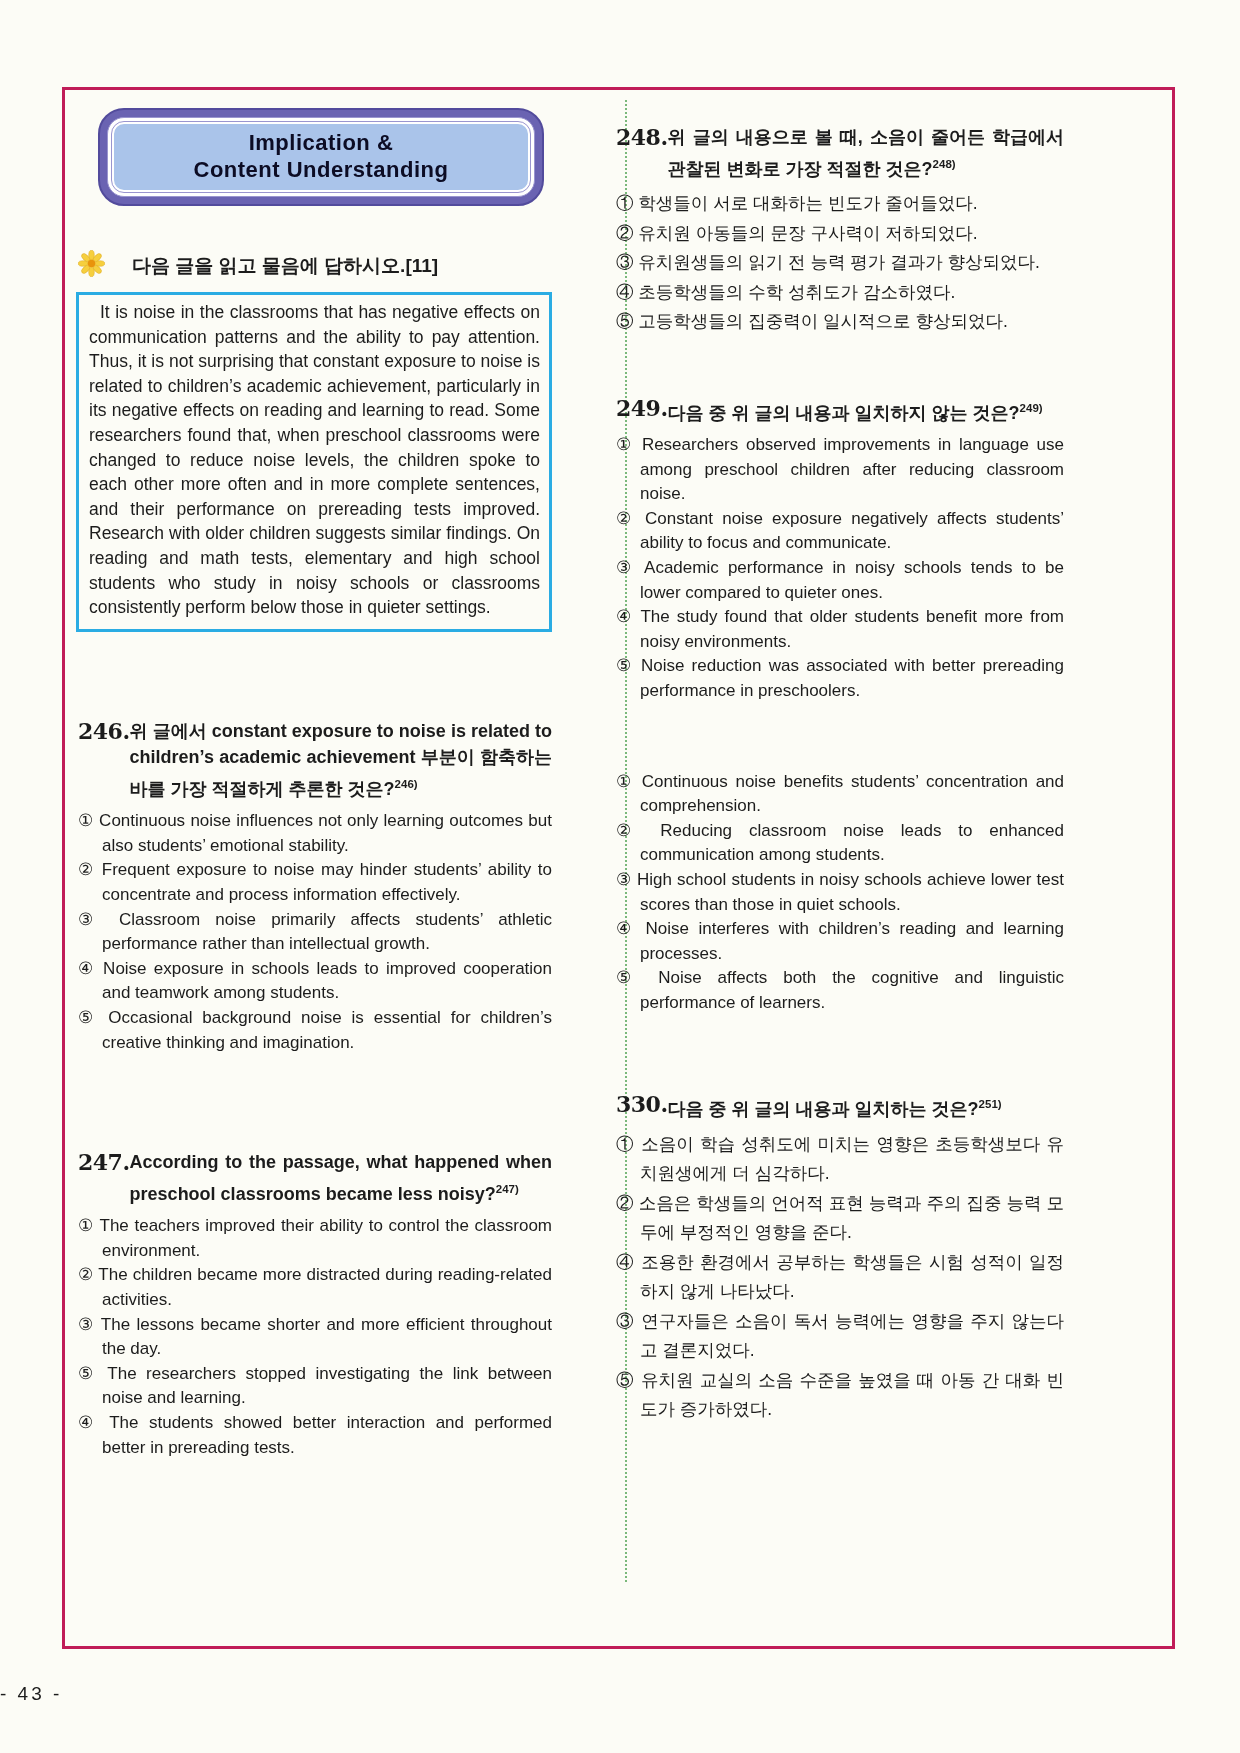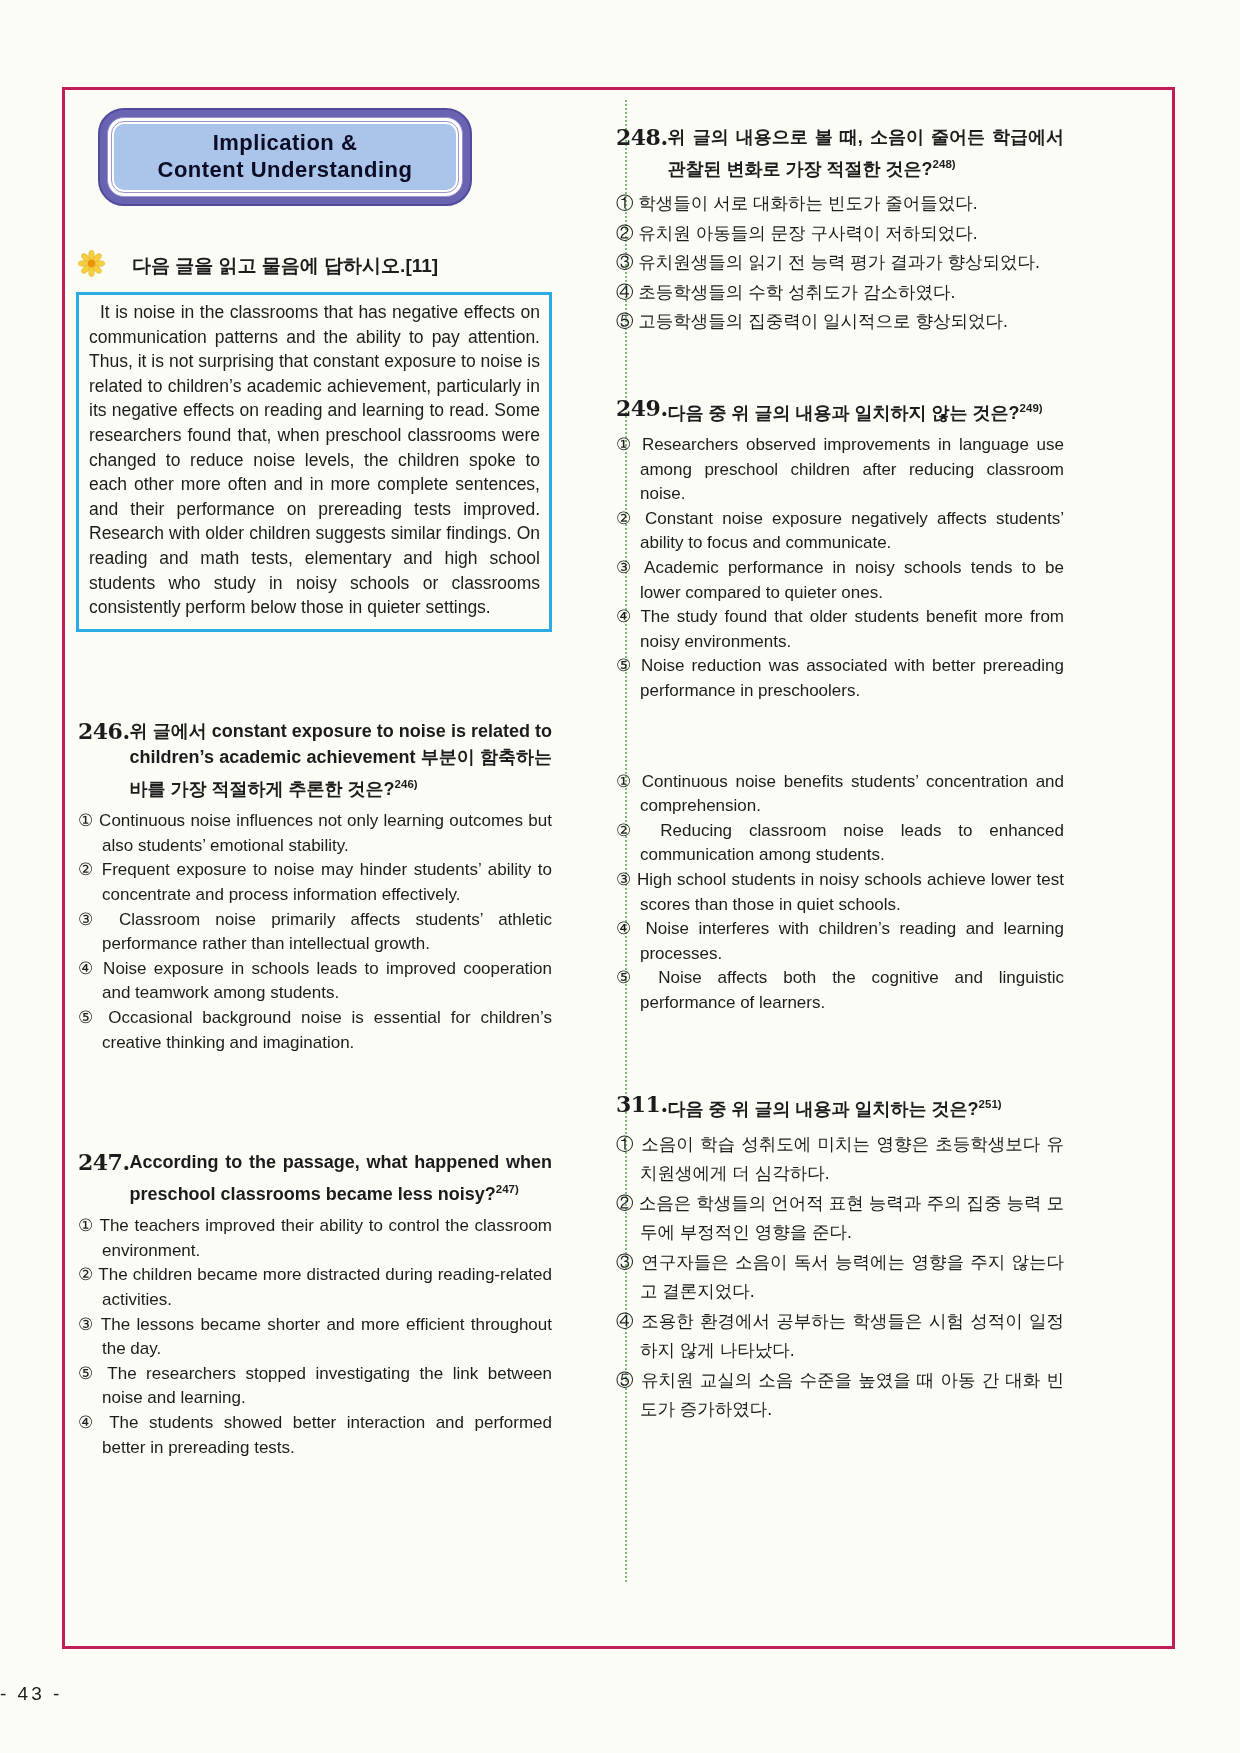--- a/index.html
+++ b/index.html
@@ -27,21 +27,21 @@
   .divider{
     position:absolute;left:560px;top:10px;height:1482px;width:0;
     border-left:2px dotted var(--divider);
   }
   .col{position:absolute;top:0;}
   .col-left{left:11px;width:476px;}
   .col-right{left:549px;width:450px;}
 
   
   .badge-outer{
-    margin:18px 0 0 22px;width:374px;
+    margin:18px 0 0 22px;width:446px;
     background:var(--badge-band);
     border:2px solid var(--badge-band-dark);
     border-radius:26px;padding:7px;
   }
   .badge-white{
     background:#ffffff;border:1px solid #9a95cf;border-radius:17px;padding:4px;
   }
   .badge-inner{
     background:var(--badge-fill);
     border:2px solid #ffffff;outline:1px solid #9a95cf;
@@ -205,28 +205,28 @@
         <li class="option">① Continuous noise benefits students’ concentration and comprehension.</li>
         <li class="option">② Reducing classroom noise leads to enhanced communication among students.</li>
         <li class="option">③ High school students in noisy schools achieve lower test scores than those in quiet schools.</li>
         <li class="option">④ Noise interferes with children’s reading and learning processes.</li>
         <li class="option">⑤ Noise affects both the cognitive and linguistic performance of learners.</li>
       </ol>
     </section>
 
     <section class="question q251">
       <div class="q-head">
-        <span class="q-num">311.</span>
+        <span class="q-num">330.</span>
         <h3 class="q-prompt"><span>다음 중 위 글의 내용과 일치하는 것은?</span><sup class="q-ref">251)</sup></h3>
       </div>
       <ol class="options ko">
         <li class="option">① 소음이 학습 성취도에 미치는 영향은 초등학생보다 유치원생에게 더 심각하다.</li>
         <li class="option">② 소음은 학생들의 언어적 표현 능력과 주의 집중 능력 모두에 부정적인 영향을 준다.</li>
+        <li class="option">④ 조용한 환경에서 공부하는 학생들은 시험 성적이 일정하지 않게 나타났다.</li>
         <li class="option">③ 연구자들은 소음이 독서 능력에는 영향을 주지 않는다고 결론지었다.</li>
-        <li class="option">④ 조용한 환경에서 공부하는 학생들은 시험 성적이 일정하지 않게 나타났다.</li>
         <li class="option">⑤ 유치원 교실의 소음 수준을 높였을 때 아동 간 대화 빈도가 증가하였다.</li>
       </ol>
     </section>
 
   </div>
 </div>
 
 <div class="page-num">- 43 -</div>
 
 </body></html>

